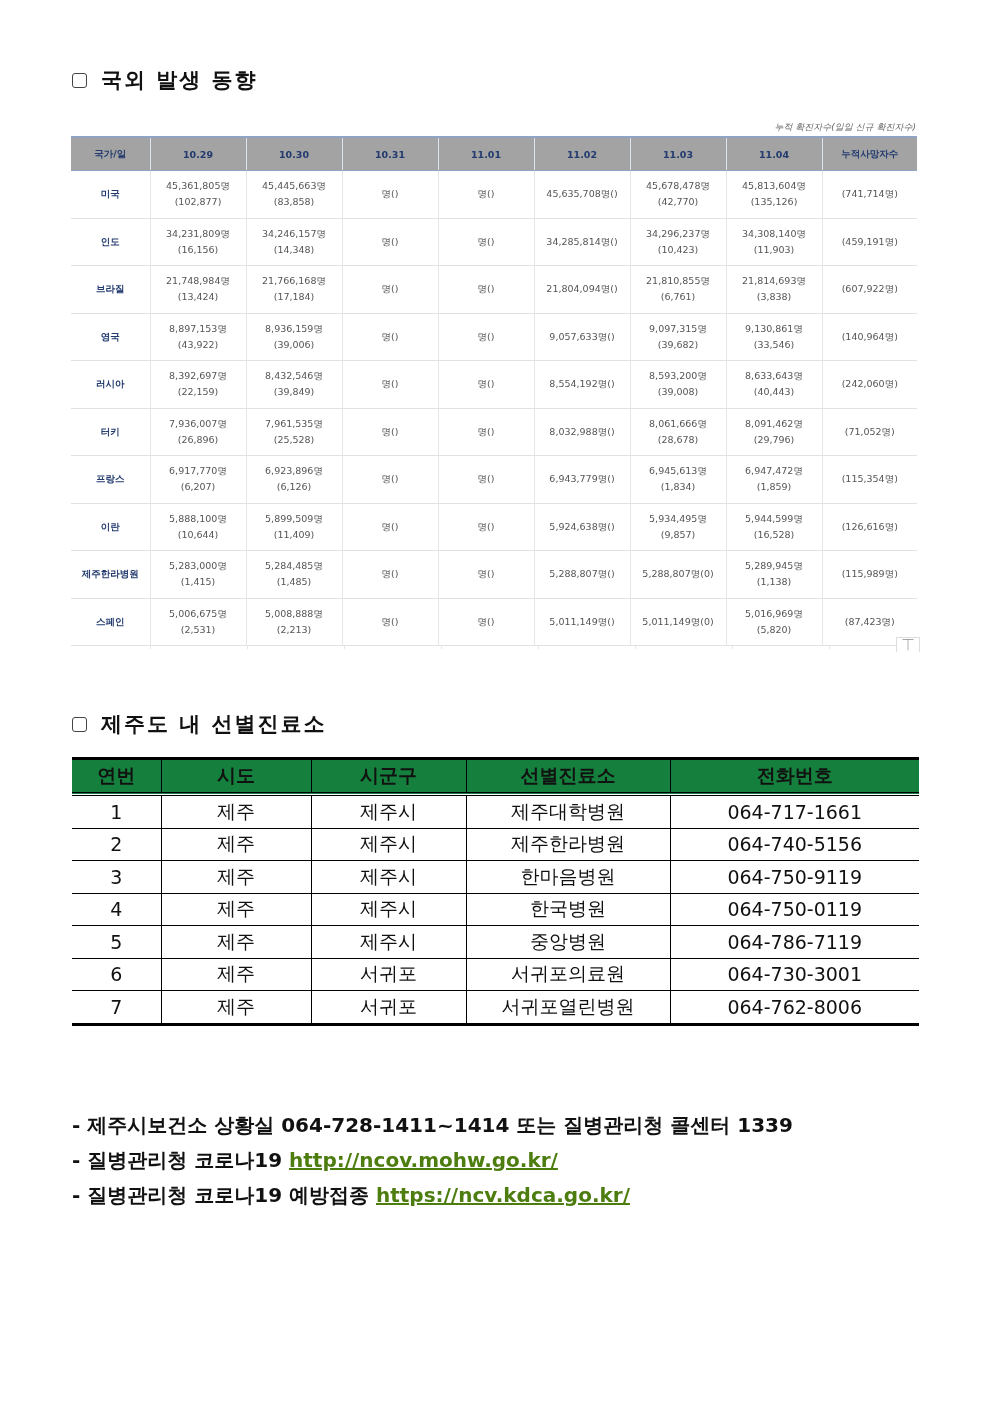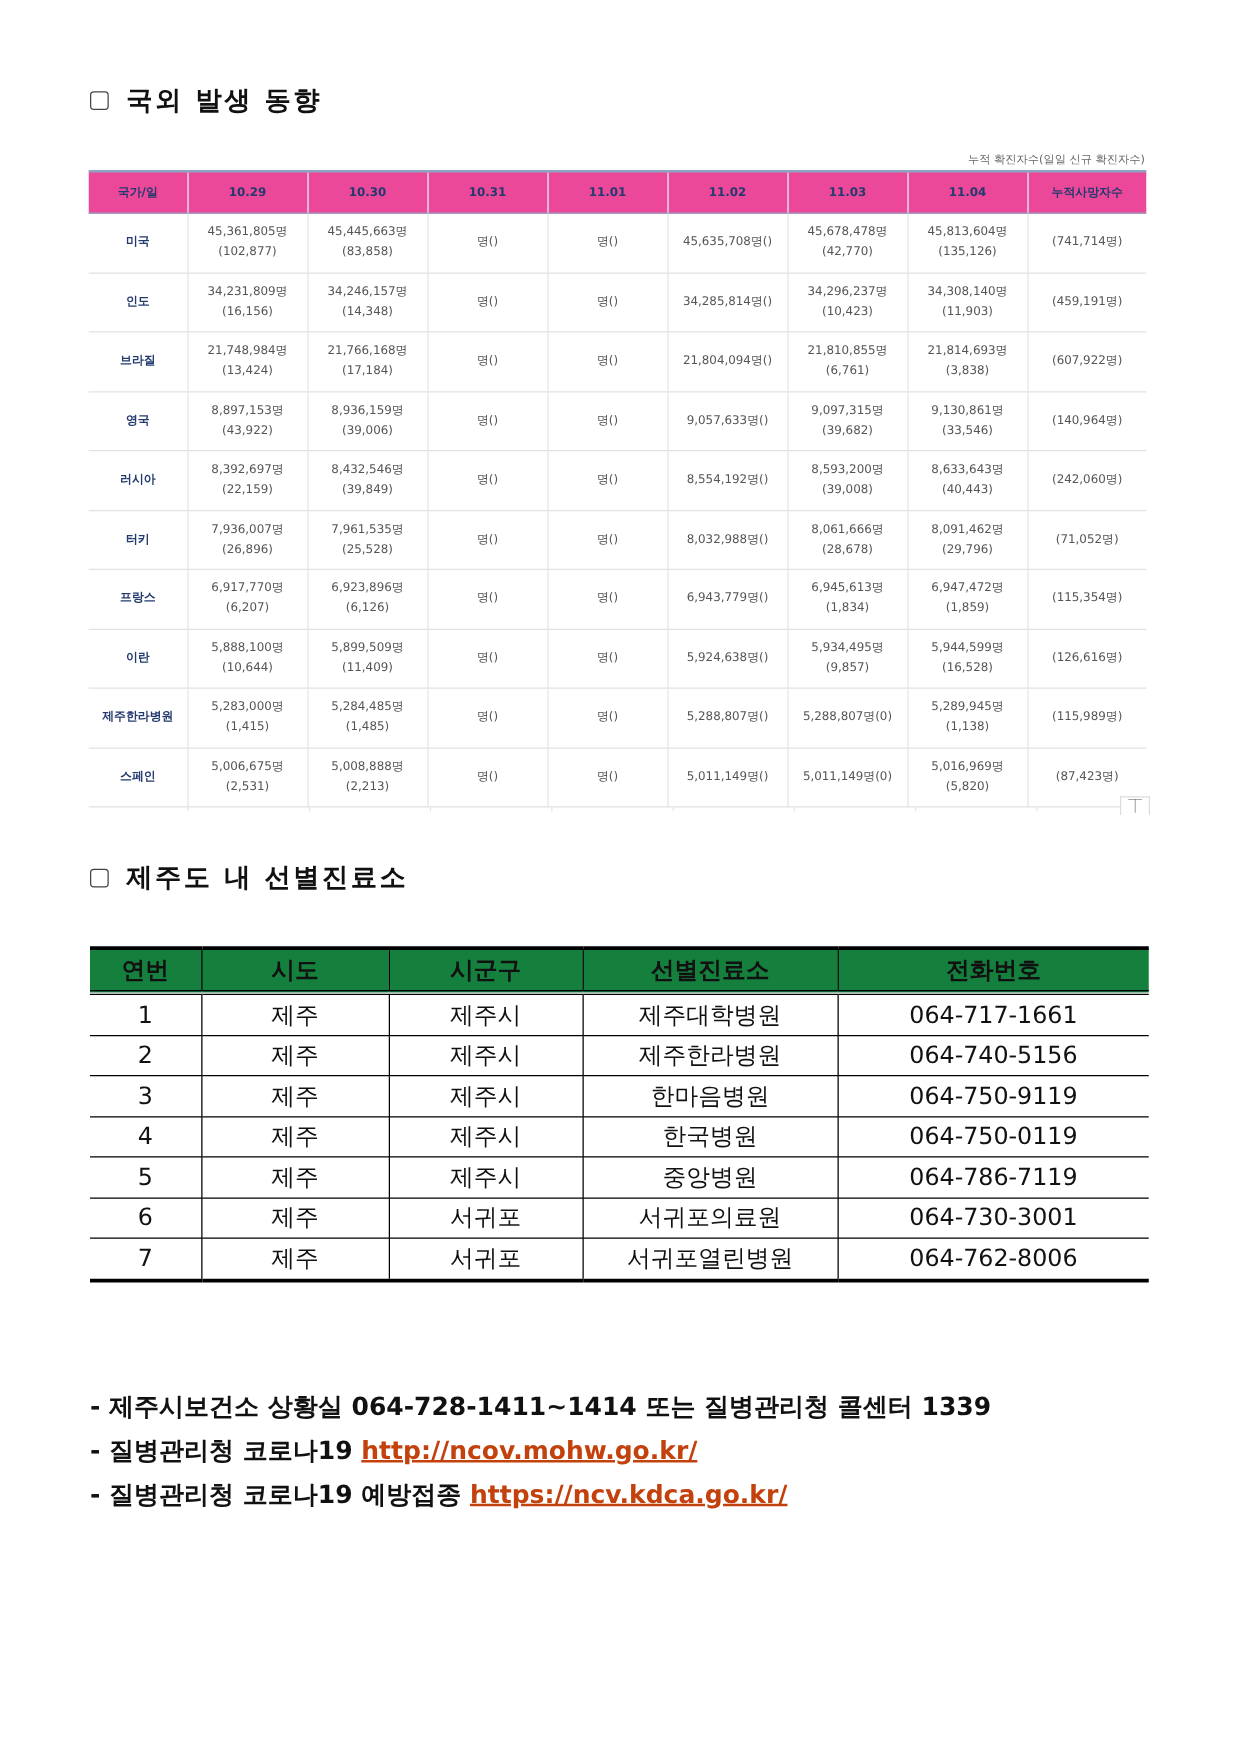--- a/index.html
+++ b/index.html
@@ -1,45 +1,45 @@
 <!DOCTYPE html>
 <html><head>
   <meta charset="utf-8">
   <style>
     html, body { margin: 0; padding: 0; background: #ffffff; }
     body { width: 992px; height: 1403px; position: relative; font-family: "DejaVu Sans", sans-serif; color: #111; overflow: hidden; }
 
     .section-title { position: absolute; left: 72px; display: flex; align-items: center; font-weight: bold; font-size: 21px; letter-spacing: 2px; color: #111; }
     .section-title .box { width: 15px; height: 15px; border: 1.5px solid #444; border-radius: 3px; margin-right: 14px; box-sizing: border-box; }
     #sec1 { top: 66px; }
-    #sec2 { top: 688px; justify-content: space-between; }
-
-    .unit-note { position: absolute; right: 76px; top: 121px; font-size: 9px; color: #666; }
+    #sec2 { top: 710px; justify-content: space-between; }
+
+    .unit-note { position: absolute; right: 76px; top: 121px; font-size: 9px; color: #666; font-style: italic; }
 
     table.world { position: absolute; left: 71px; top: 136px; width: 846px; border-collapse: collapse; table-layout: fixed; font-size: 9.5px; color: #555; }
-    table.world th { background: #ec4899; color: #223a6e; font-weight: bold; height: 30px; border-top: 2px solid #8fa3c4; border-bottom: 1px solid #8fa3c4; border-right: 1px solid #dde3ec; font-size: 9.5px; }
+    table.world th { background: #a3a3a3; color: #223a6e; font-weight: bold; height: 30px; border-top: 2px solid #8fa3c4; border-bottom: 1px solid #8fa3c4; border-right: 1px solid #dde3ec; font-size: 9.5px; }
     table.world th:last-child { border-right: none; }
     table.world td { height: 46.5px; text-align: center; border-bottom: 1px solid #e2e2e2; border-right: 1px solid #e6e6e6; line-height: 16px; padding: 0; }
     table.world td:last-child { border-right: none; }
     table.world td.country { color: #223a6e; font-weight: bold; }
     .world-tail { position: absolute; left: 71px; top: 645px; width: 846px; height: 4px; display: flex; }
     .world-tail span { border-right: 1px solid #e6e6e6; height: 4px; }
     .top-btn { position: absolute; left: 896px; top: 637px; width: 22px; height: 14px; border: 1px solid #ddd; border-bottom: none; background: #fff; font-size: 11px; color: #555; text-align: center; line-height: 16px; }
 
     table.clinic { position: absolute; left: 72px; top: 757px; width: 847px; border-collapse: collapse; table-layout: fixed; font-size: 19px; color: #111; }
     table.clinic th { background: #15803d; font-weight: bold; height: 30px; border-top: 3px solid #000; border-bottom: 4px double #000; border-right: 1px solid #000; font-size: 19px; }
     table.clinic th:last-child { border-right: none; }
     table.clinic td { text-align: center; height: 31.5px; border-bottom: 1px solid #000; border-right: 1px solid #000; padding: 0; }
     table.clinic td:last-child { border-right: none; }
     table.clinic tr:last-child td { border-bottom: 3px solid #000; }
     table.clinic td.num, table.clinic td.phone { font-family: "DejaVu Sans", sans-serif; }
 
     .notes { position: absolute; left: 72px; top: 1108px; font-weight: bold; font-size: 20px; line-height: 35px; color: #111; }
     .notes div { white-space: nowrap; }
-    .notes a { color: #c2410c; text-decoration: underline; font-weight: bold; }
+    .notes a { color: #4d7c0f; text-decoration: underline; font-weight: bold; }
   </style>
 </head>
 <body>
 
 <div class="section-title" id="sec1">
   <span class="box"></span>
   <span>국외 발생 동향</span>
 </div>
 <div class="unit-note">누적 확진자수(일일 신규 확진자수)</div>
 

